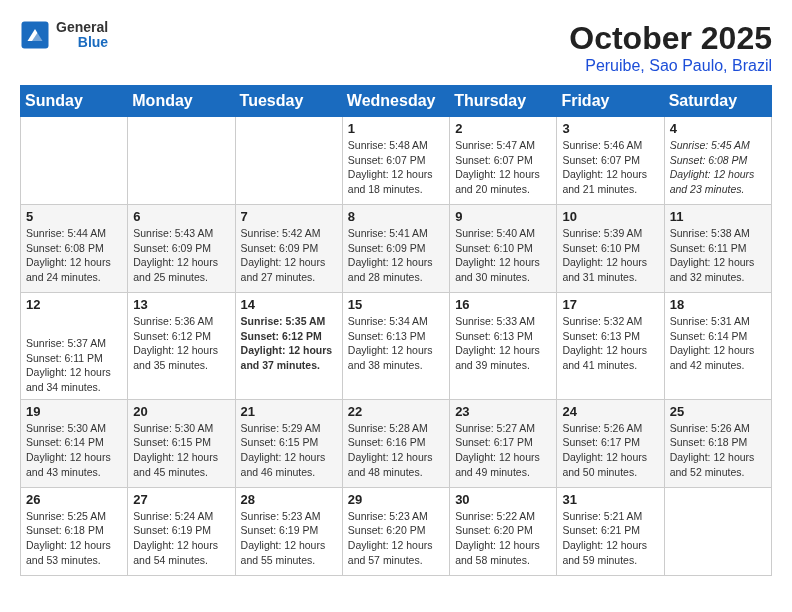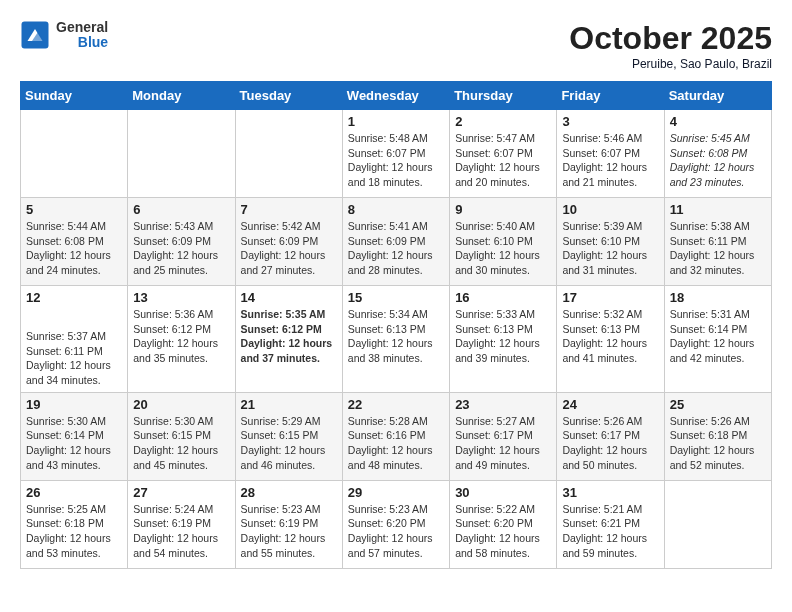--- a/index.html
+++ b/index.html
@@ -34,34 +34,34 @@
     }
     .title-area {
       text-align: right;
     }
     .month-title {
       font-size: 32px;
       font-weight: bold;
       color: #222;
     }
     .subtitle {
-      font-size: 12px;
-      color: #0f172a;
+      font-size: 16px;
+      color: #1d4ed8;
     }
     .calendar {
       width: 100%;
       border-collapse: collapse;
       font-size: 11px;
     }
     .calendar thead th {
       background-color: #1a6bbf;
       color: #fff;
       padding: 6px 4px;
       text-align: left;
-      font-size: 13px;
+      font-size: 16px;
       border: 1px solid #1a6bbf;
     }
     .calendar tbody td {
       border: 1px solid #ccc;
       vertical-align: top;
       padding: 4px 5px;
       width: calc(100% / 7);
       height: 88px;
     }
     .calendar tbody tr:nth-child(even) td {

